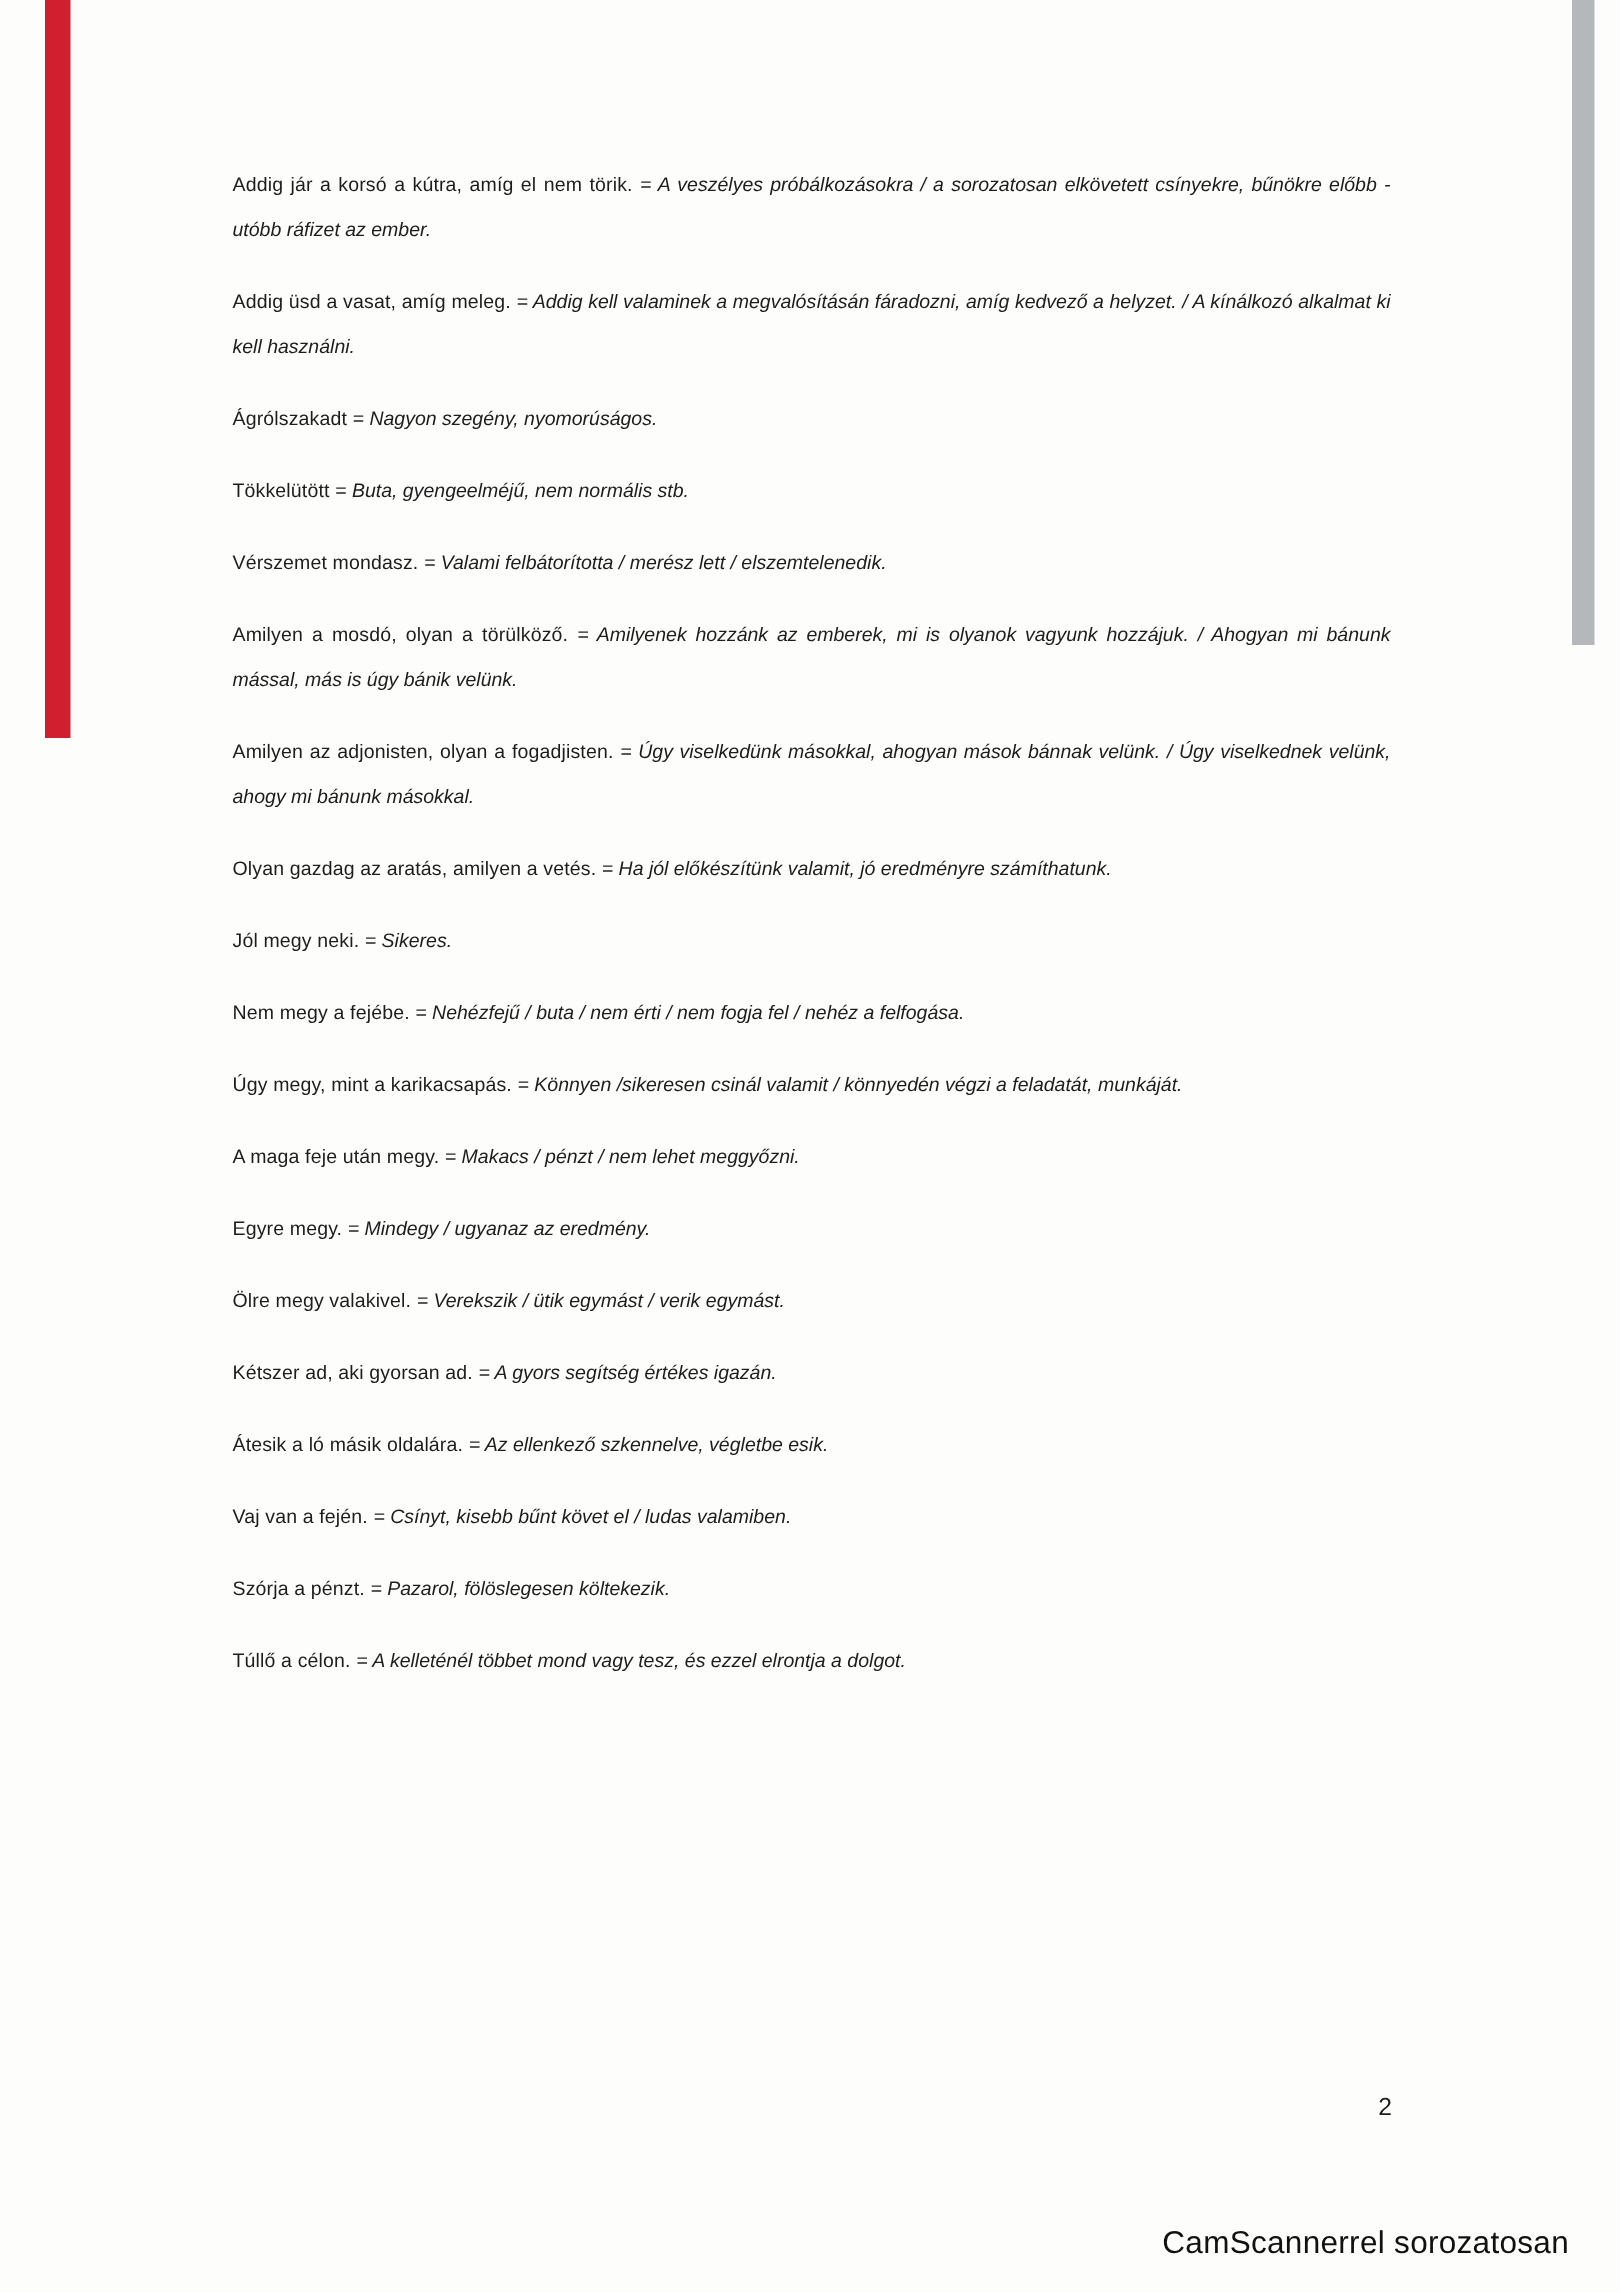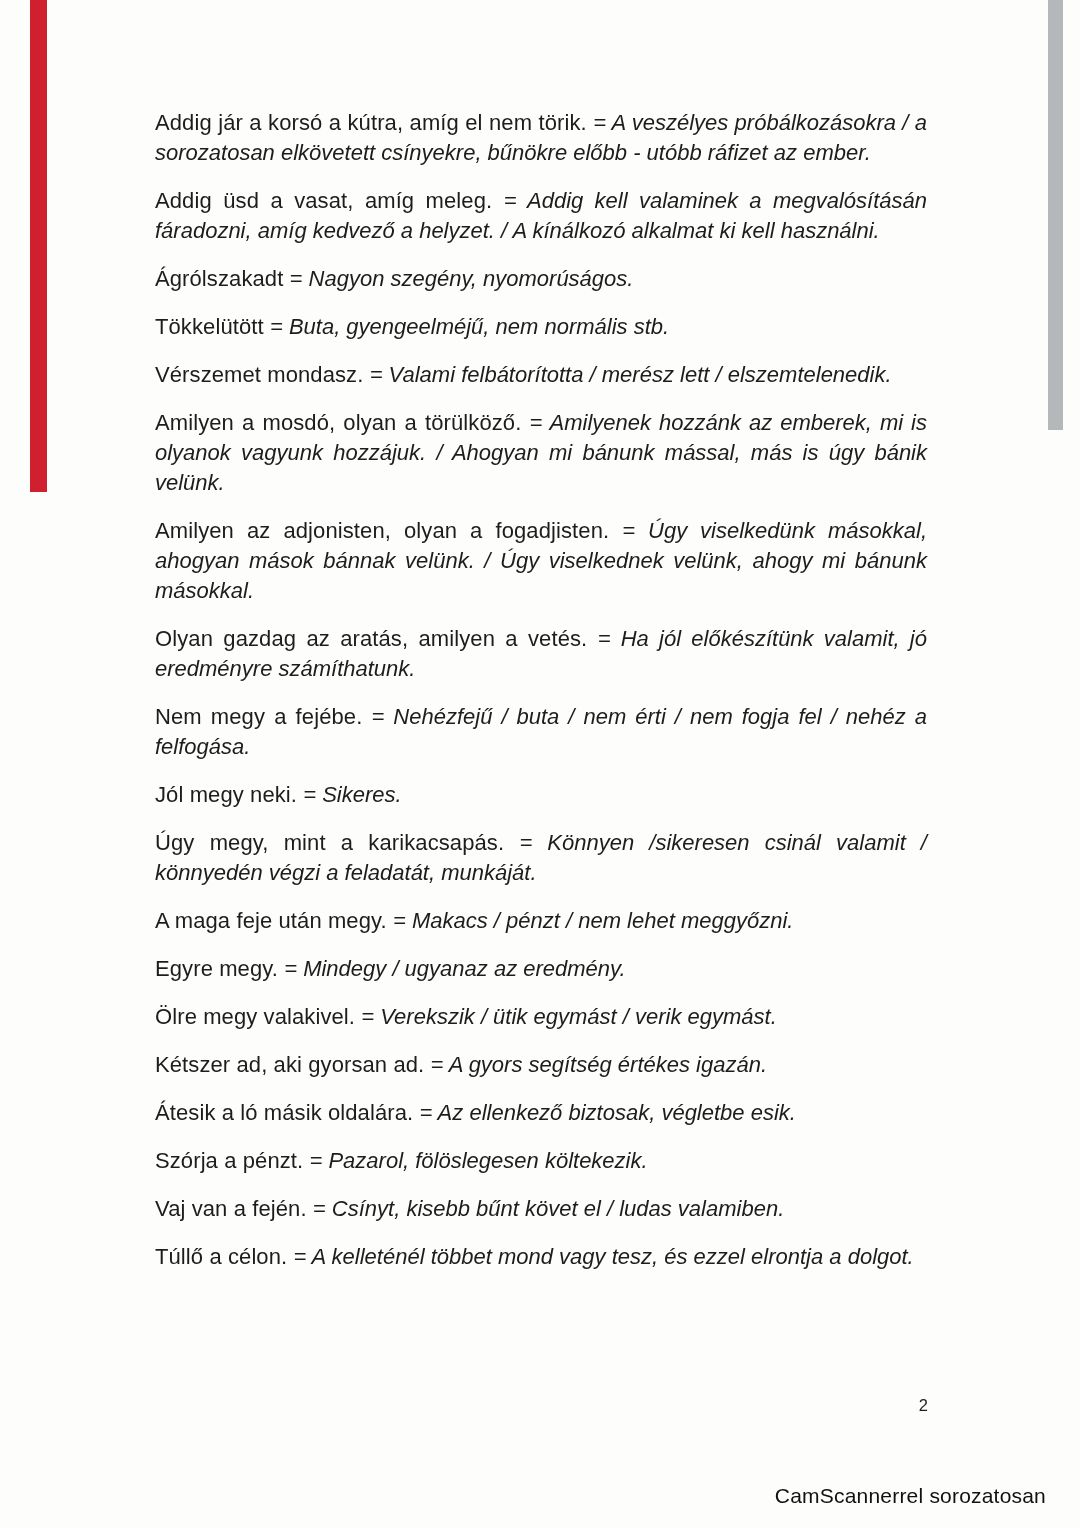--- a/index.html
+++ b/index.html
@@ -31,21 +31,21 @@
     height: 430px;
   }
   .content {
     position: absolute;
     left: 155px;
     top: 108px;
     width: 772px;
   }
   p.entry {
     margin: 0 0 18px 0;
-    font-size: 22px;
+    font-size: 13px;
     line-height: 30px;
     text-align: justify;
   }
   .proverb {
     font-style: normal;
     letter-spacing: 0.1px;
   }
   .meaning {
     font-style: italic;
   }
@@ -108,27 +108,27 @@
     <span class="proverb">Amilyen az adjonisten, olyan a fogadjisten. </span>
     <span class="meaning">= Úgy viselkedünk másokkal, ahogyan mások bánnak velünk. / Úgy viselkednek velünk, ahogy mi bánunk másokkal.</span>
   </p>
 
   <p class="entry">
     <span class="proverb">Olyan gazdag az aratás, amilyen a vetés. </span>
     <span class="meaning">= Ha jól előkészítünk valamit, jó eredményre számíthatunk.</span>
   </p>
 
   <p class="entry">
-    <span class="proverb">Nem megy a fejébe. </span>
-    <span class="meaning">= Nehézfejű / buta / nem érti / nem fogja fel / nehéz a felfogása.</span>
+    <span class="proverb">Jól megy neki. </span>
+    <span class="meaning">= Sikeres.</span>
   </p>
 
   <p class="entry">
-    <span class="proverb">Jól megy neki. </span>
-    <span class="meaning">= Sikeres.</span>
+    <span class="proverb">Nem megy a fejébe. </span>
+    <span class="meaning">= Nehézfejű / buta / nem érti / nem fogja fel / nehéz a felfogása.</span>
   </p>
 
   <p class="entry">
     <span class="proverb">Úgy megy, mint a karikacsapás. </span>
     <span class="meaning">= Könnyen /sikeresen csinál valamit / könnyedén végzi a feladatát, munkáját.</span>
   </p>
 
   <p class="entry">
     <span class="proverb">A maga feje után megy. </span>
     <span class="meaning">= Makacs / pénzt / nem lehet meggyőzni.</span>
@@ -145,31 +145,31 @@
   </p>
 
   <p class="entry">
     <span class="proverb">Kétszer ad, aki gyorsan ad. </span>
     <span class="meaning">= A gyors segítség értékes igazán.</span>
   </p>
 
 
   <p class="entry">
     <span class="proverb">Átesik a ló másik oldalára. </span>
-    <span class="meaning">= Az ellenkező biztosak, végletbe esik.</span>
+    <span class="meaning">= Az ellenkező szkennelve, végletbe esik.</span>
+  </p>
+
+  <p class="entry">
+    <span class="proverb">Vaj van a fején. </span>
+    <span class="meaning">= Csínyt, kisebb bűnt követ el / ludas valamiben.</span>
   </p>
 
   <p class="entry">
     <span class="proverb">Szórja a pénzt. </span>
     <span class="meaning">= Pazarol, fölöslegesen költekezik.</span>
-  </p>
-
-  <p class="entry">
-    <span class="proverb">Vaj van a fején. </span>
-    <span class="meaning">= Csínyt, kisebb bűnt követ el / ludas valamiben.</span>
   </p>
 
   <p class="entry">
     <span class="proverb">Túllő a célon. </span>
     <span class="meaning">= A kelleténél többet mond vagy tesz, és ezzel elrontja a dolgot.</span>
   </p>
 </main>
 
   <div class="page-number">2</div>
   <div class="footer">CamScannerrel sorozatosan</div>

